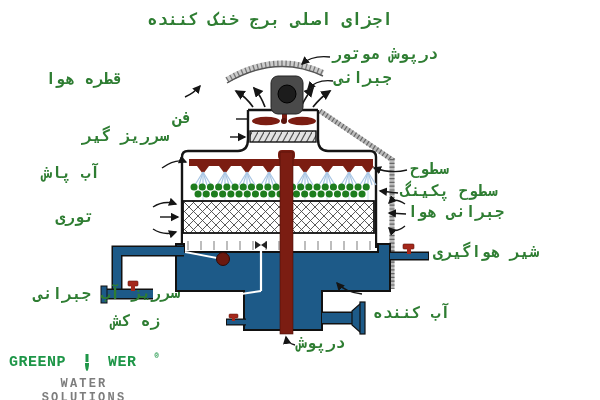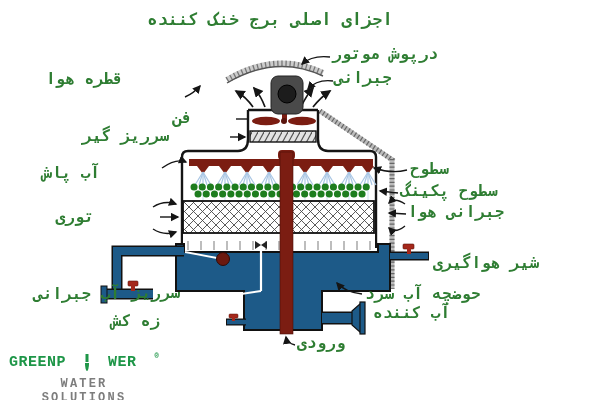--- a/index.html
+++ b/index.html
@@ -233,27 +233,26 @@
   <div class="lbl" style="left:332px;top:47px">درپوش موتور</div>
   <div class="lbl" style="left:334px;top:71px">جبرانی</div>
   <div class="lbl" style="right:417px;top:72px">قطره هوا</div>
   <div class="lbl" style="right:348px;top:111px">فن</div>
   <div class="lbl" style="right:371px;top:129px">سرریز گیر</div>
   <div class="lbl" style="right:440px;top:166px">آب پاش</div>
   <div class="lbl" style="right:446px;top:210px">توری</div>
   <div class="lbl" style="left:410px;top:162px">سطوح</div>
   <div class="lbl" style="left:401px;top:184px">سطوح پکینگ</div>
   <div class="lbl" style="left:408px;top:205px">جبرانی هوا</div>
-  <div class="lbl" style="left:433px;top:256px">شیر هواگیری</div>
-  <div class="lbl" style="left:365px;top:287px">حوضچه آب سرد</div>
+  <div class="lbl" style="left:433px;top:245px">شیر هواگیری</div>
   <div class="lbl" style="left:373px;top:306px">آب کننده</div>
   <div class="lbl" style="right:420px;top:287px">آب جبرانی</div>
   <div class="lbl" style="right:360px;top:286px">سرریز</div>
   <div class="lbl" style="right:380px;top:314px">زه کش</div>
-  <div class="lbl" style="left:297px;top:336px">ورودی</div>
+  <div class="lbl" style="left:297px;top:336px">درپوش</div>
 
   <div class="logo">
     <div class="logo-row">
       <span>GREENP</span>
       <span class="logo-o">
           <i></i>
         </span>
       <span>WER</span>
       <span class="logo-reg">®</span>
     </div>

